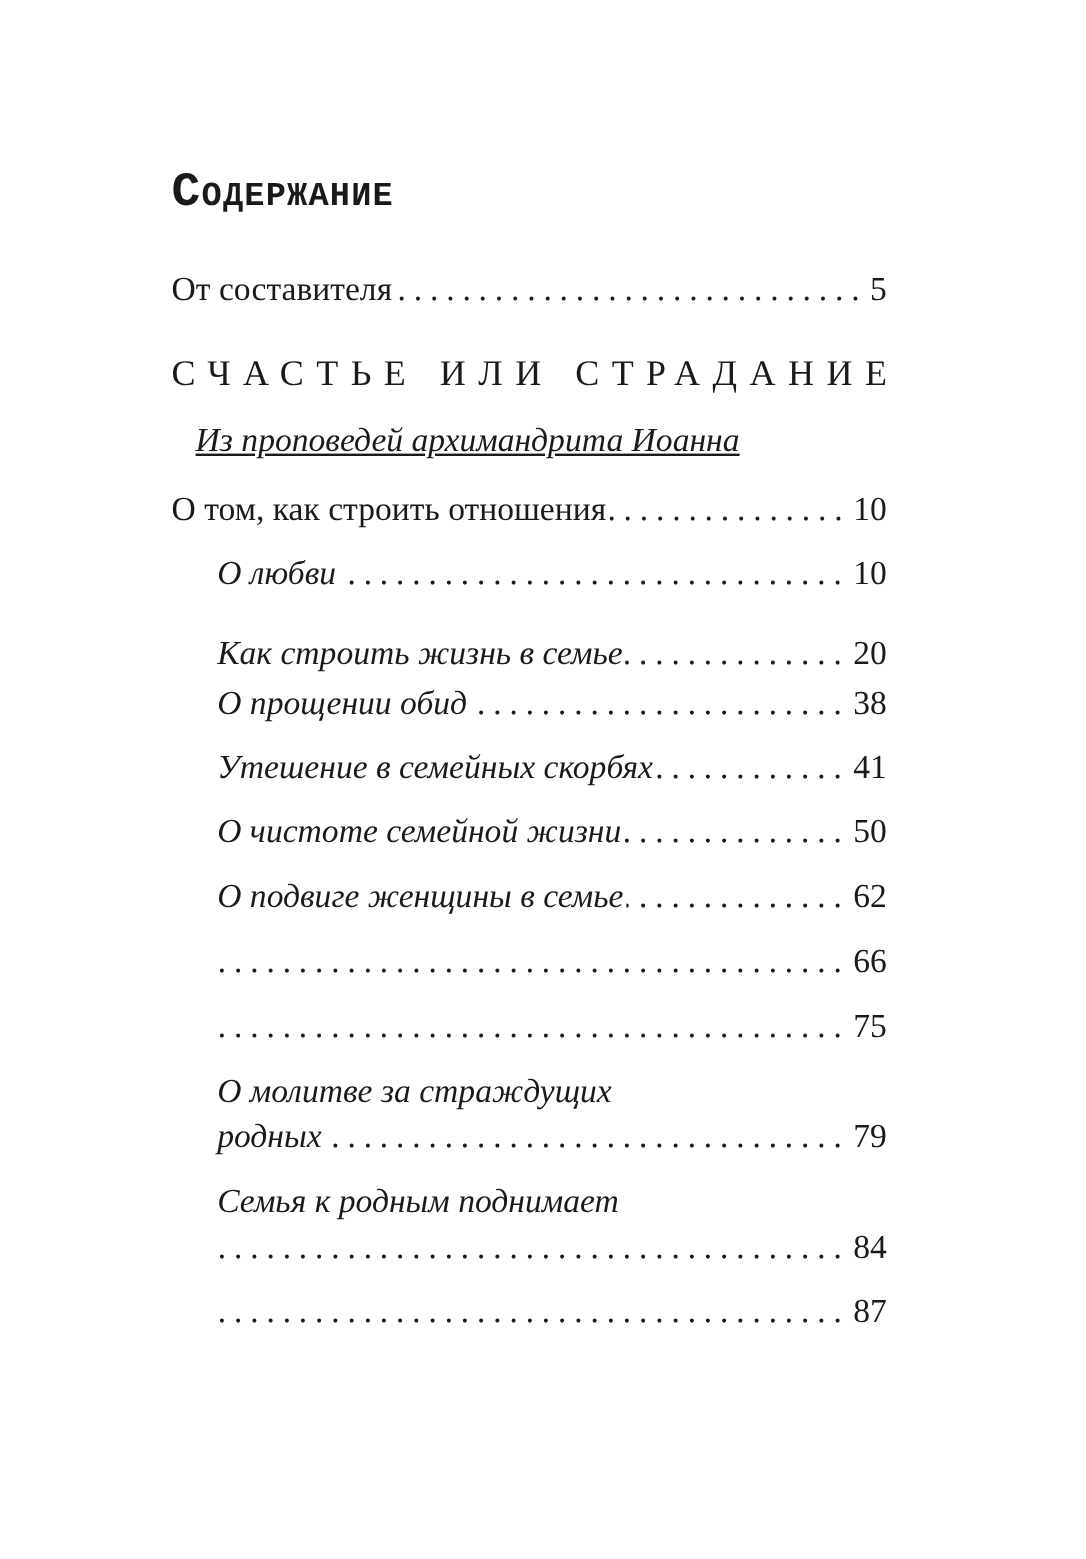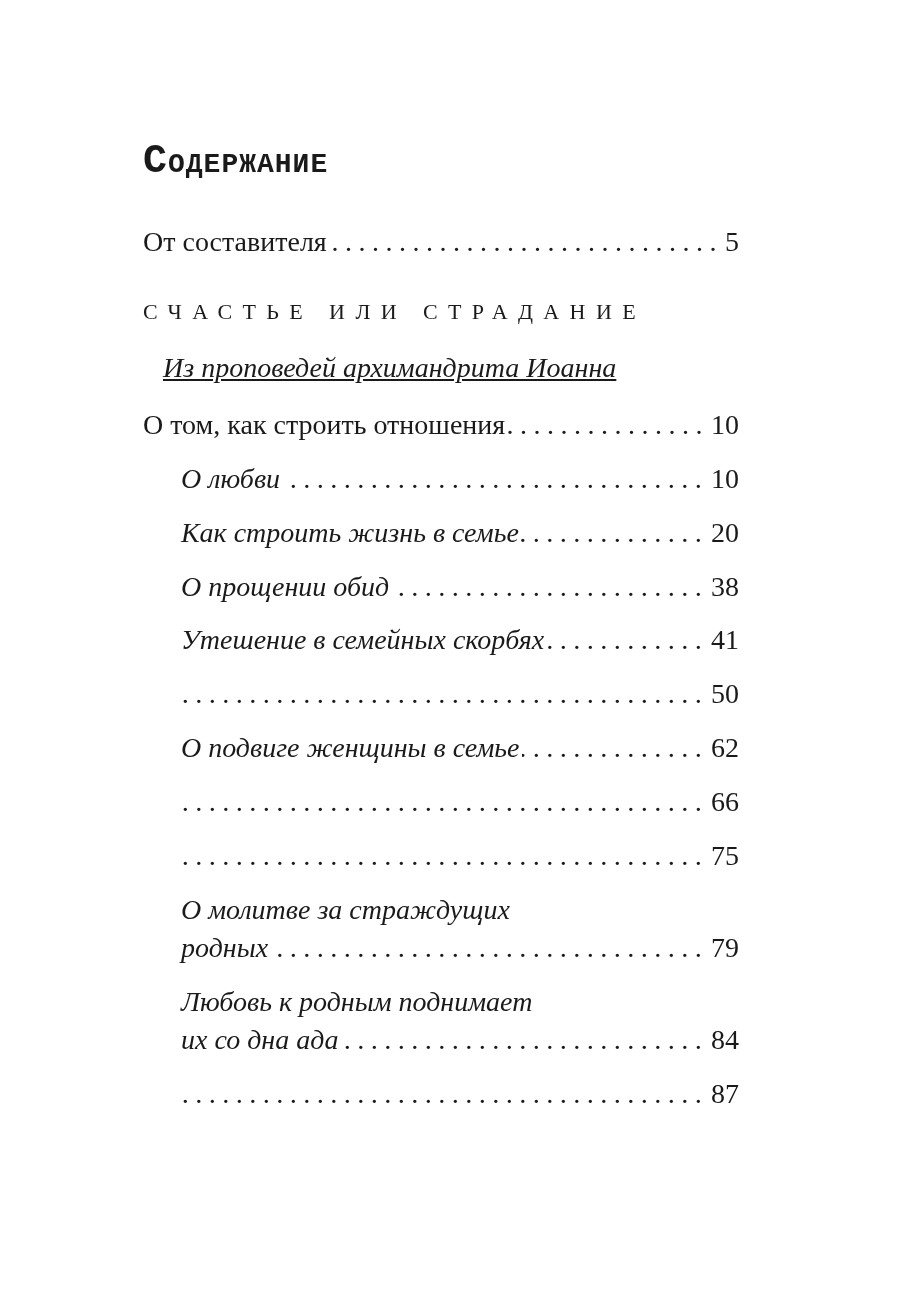--- a/index.html
+++ b/index.html
@@ -69,21 +69,21 @@
     font-style: italic;
     line-height: 34px;
     white-space: nowrap;
   }
   .section {
     position: absolute;
     left: 0;
     top: 294px;
     width: 600px;
     font-family: "Liberation Serif", "DejaVu Serif", serif;
-    font-size: 22px;
+    font-size: 30px;
     letter-spacing: 10.4px;
     line-height: 36px;
     white-space: nowrap;
   }
   .subsection {
     position: absolute;
     left: 20px;
     top: 351px;
     font-family: "Liberation Serif", "DejaVu Serif", serif;
     font-size: 28px;
@@ -114,39 +114,40 @@
     <span class="dots">.....................................................................................</span>
     <span class="page-num">10</span>
   </div>
 
   <div class="row sub" style="top:462px">
     <span class="label">О любви</span>
     <span class="dots">.....................................................................................</span>
     <span class="page-num">10</span>
   </div>
 
-  <div class="row sub" style="top:516px">
+  <div class="row sub" style="top:528px">
     <span class="label">Как строить жизнь в семье</span>
     <span class="dots">.....................................................................................</span>
     <span class="page-num">20</span>
   </div>
 
   <div class="row sub" style="top:570px">
     <span class="label">О прощении обид</span>
     <span class="dots">.....................................................................................</span>
     <span class="page-num">38</span>
   </div>
 
   <div class="row sub" style="top:623px">
     <span class="label">Утешение в семейных скорбях</span>
     <span class="dots">.....................................................................................</span>
     <span class="page-num">41</span>
   </div>
 
   <div class="row sub" style="top:677px">
+    <span class="label">О чистоте семейной жизни</span>
     <span class="dots">.....................................................................................</span>
     <span class="page-num">50</span>
   </div>
 
   <div class="row sub" style="top:731px">
     <span class="label">О подвиге женщины в семье</span>
     <span class="dots">.....................................................................................</span>
     <span class="page-num">62</span>
   </div>
 
@@ -160,23 +161,22 @@
     <span class="page-num">75</span>
   </div>
 
   <div class="line1" style="top:893px">О молитве за страждущих</div>
   <div class="row sub" style="top:931px">
     <span class="label">родных</span>
     <span class="dots">.....................................................................................</span>
     <span class="page-num">79</span>
   </div>
 
-  <div class="line1" style="top:985px">Любовь к родным поднимает</div>
+  <div class="line1" style="top:985px">Семья к родным поднимает</div>
   <div class="row sub" style="top:1023px">
-    <span class="label">их со дна ада</span>
     <span class="dots">.....................................................................................</span>
     <span class="page-num">84</span>
   </div>
 
   <div class="row sub" style="top:1077px">
     <span class="dots">.....................................................................................</span>
     <span class="page-num">87</span>
   </div>
 
 </div>

